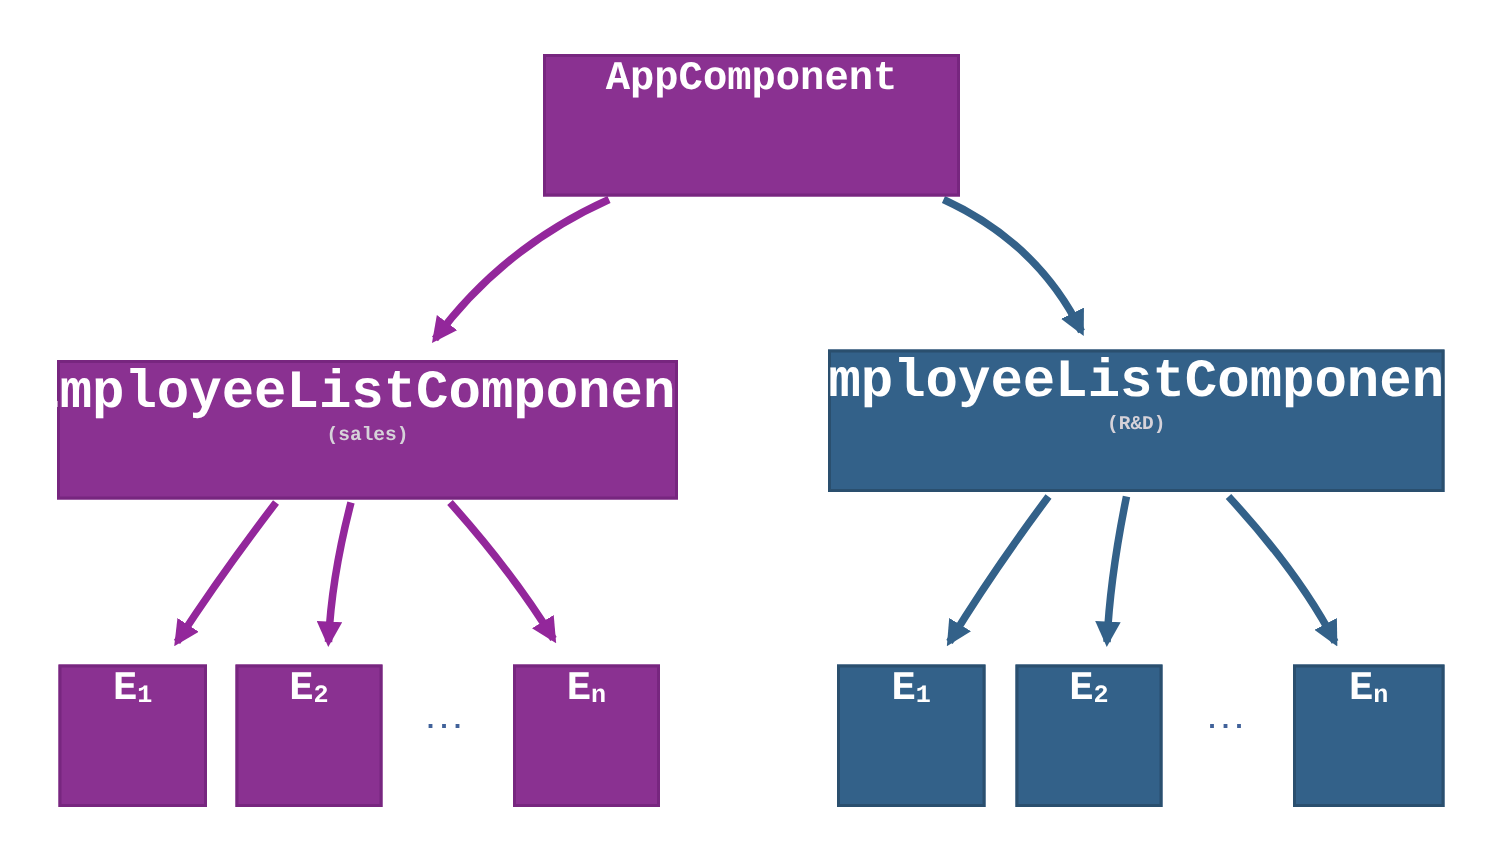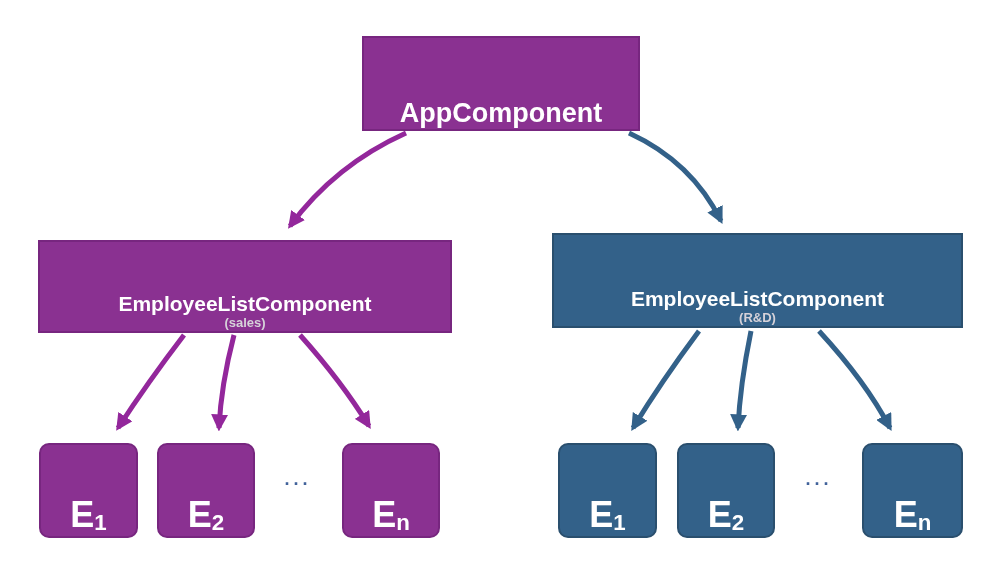--- a/index.html
+++ b/index.html
@@ -17,37 +17,38 @@
   .stroke-p { stroke: var(--arrow_purple); fill: none; stroke-width: 5; }
   .stroke-b { stroke: var(--arrow_blue);   fill: none; stroke-width: 5; }
   .head-p   { fill: var(--arrow_purple); }
   .head-b   { fill: var(--arrow_blue); }
 
   .node {
     position: absolute;
     display: flex;
     flex-direction: column;
     align-items: center;
-    justify-content: flex-end;
+    justify-content: flex-start;
     box-sizing: border-box;
     color: var(--title_text, #fff);
     font-weight: bold;
     text-align: center;
+    font-family: Liberation Mono, monospace;
   }
   .theme-purple { background: var(--purple); border: 2px solid var(--purple_border); }
   .theme-blue   { background: var(--blue);   border: 2px solid var(--blue_border); }
 
   .node-root   { left: 362px; top: 36px;  width: 278px; height: 95px; font-size: 27px; }
   .node-sales  { left: 38px;  top: 240px; width: 414px; height: 93px; }
   .node-rd     { left: 552px; top: 233px; width: 411px; height: 95px; }
 
-  .branch-title    { font-size: 21px; line-height: 1.1; margin-top: 12px; }
+  .branch-title    { font-size: 36px; line-height: 1.1; }
   .branch-subtitle { font-size: 13px; line-height: 1.2; color: var(--subtitle_text, #d6d2d9); }
 
-  .leaf { font-size: 36px; border-radius: 10px; }
+  .leaf { font-size: 27px; }
   .leaf .sub { font-size: 0.62em; vertical-align: -0.12em; }
 
   .leaf-s1 { left: 39px;  top: 443px; width: 99px;  height: 95px; }
   .leaf-s2 { left: 157px; top: 443px; width: 98px;  height: 95px; }
   .leaf-sn { left: 342px; top: 443px; width: 98px;  height: 95px; }
   .leaf-r1 { left: 558px; top: 443px; width: 99px;  height: 95px; }
   .leaf-r2 { left: 677px; top: 443px; width: 98px;  height: 95px; }
   .leaf-rn { left: 862px; top: 443px; width: 101px; height: 95px; }
 
   .dots {

